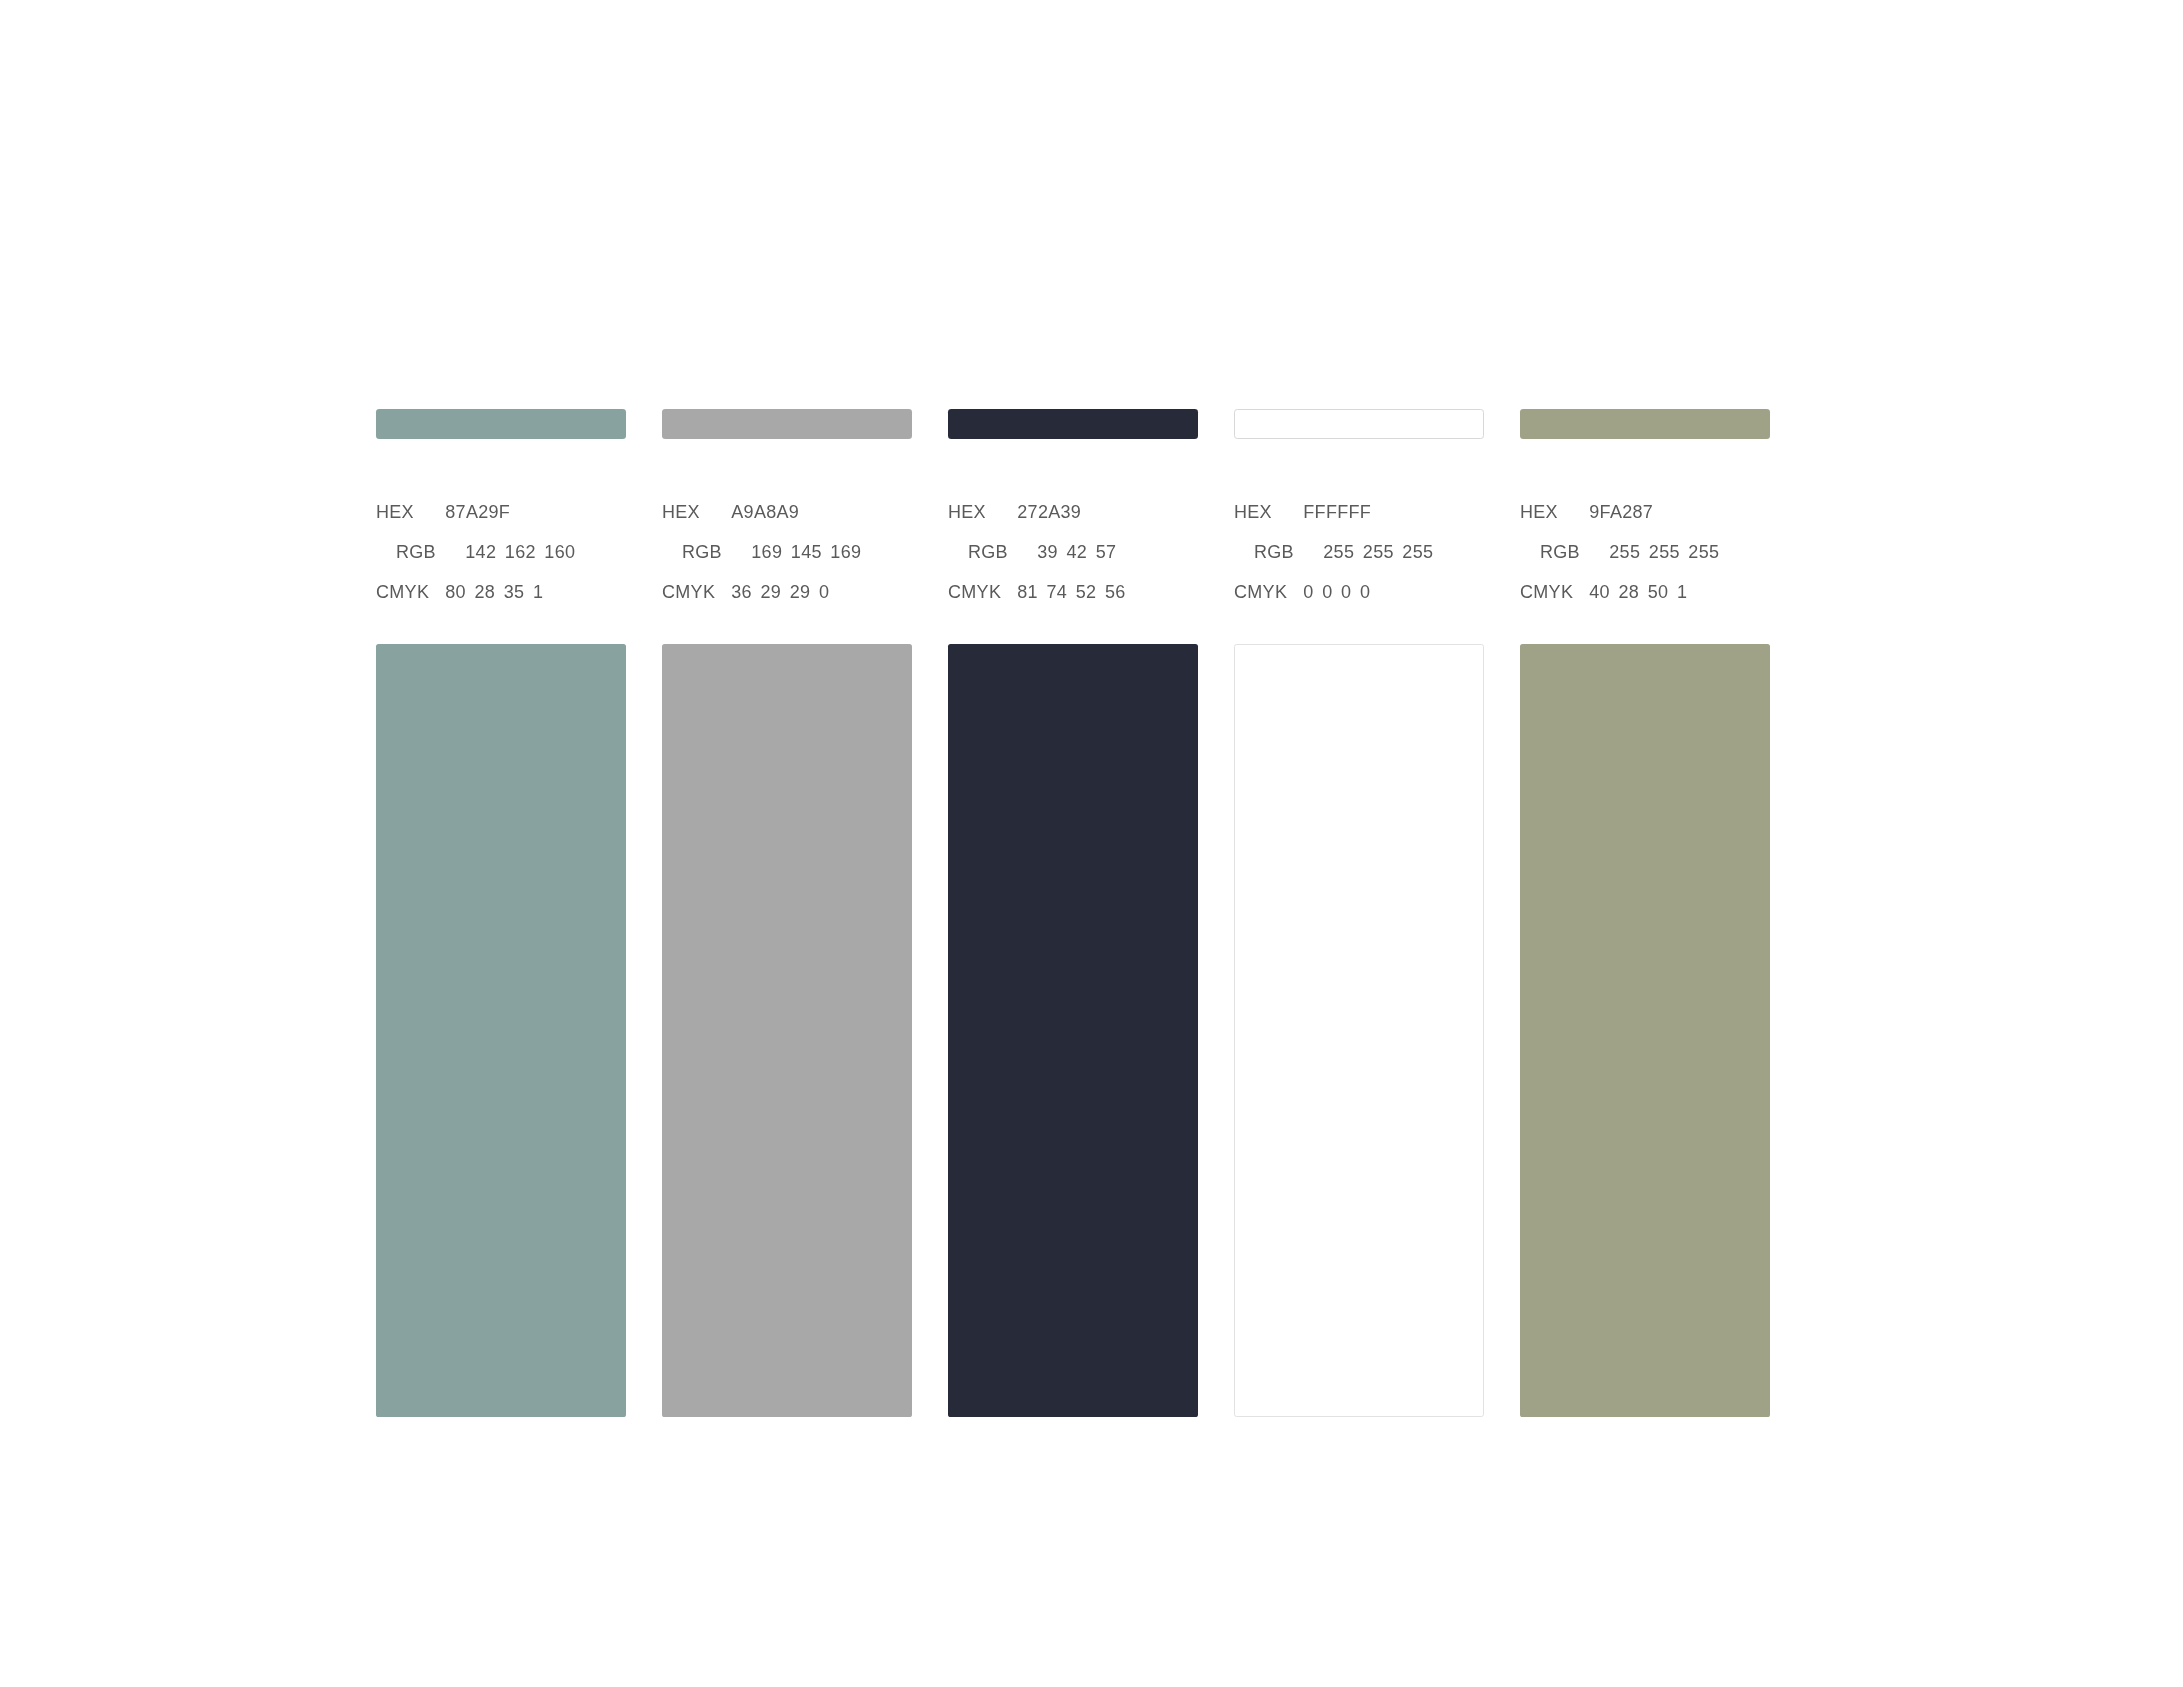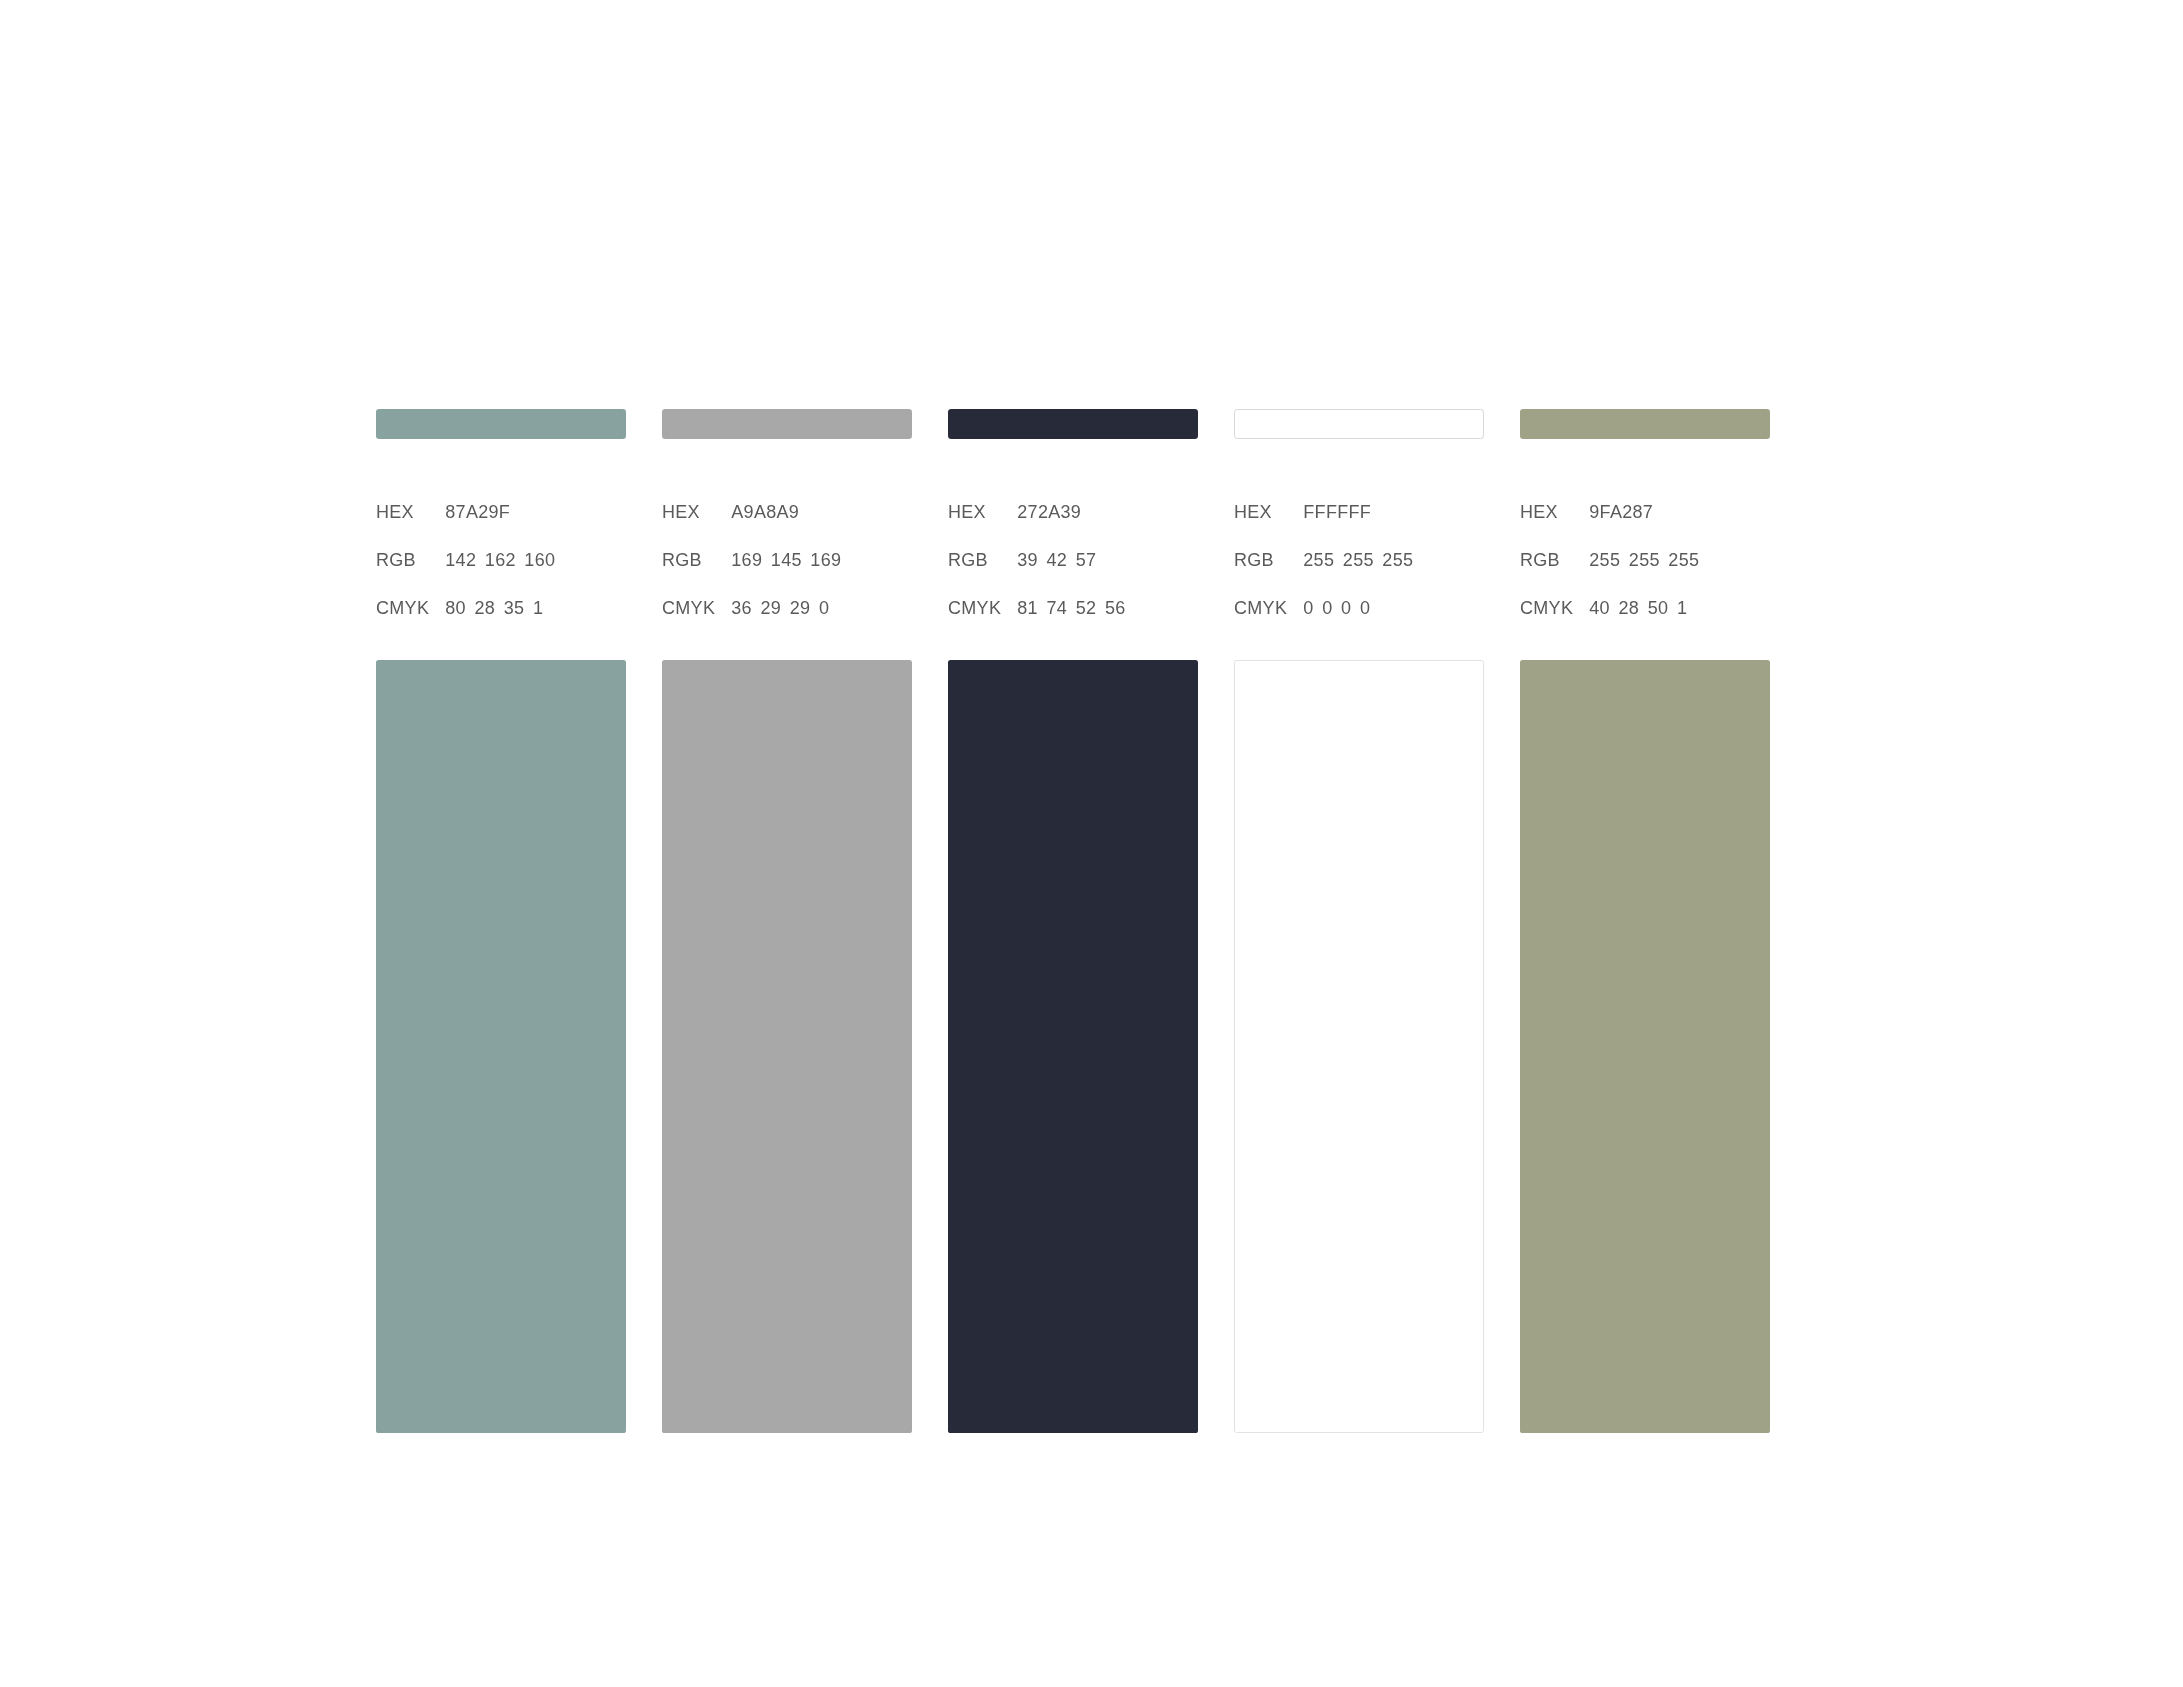--- a/index.html
+++ b/index.html
@@ -40,21 +40,21 @@
   }
   .chip.bordered {
     border: 1.3px solid #d8d8d8;
   }
 
   
   .spec-block {
     margin-top: 64px;
     display: flex;
     flex-direction: column;
-    gap: 12px;
+    gap: 4px;
   }
   .spec-row {
     height: 36px;
     display: flex;
     flex-direction: row;
     align-items: flex-start;
     white-space: nowrap;
   }
   .spec-label {
     font-size: 18px;
@@ -67,21 +67,21 @@
     color: #5a5a5a;
     letter-spacing: 0.3px;
     line-height: 1;
     margin-left: 9.3px;
     display: flex;
     flex-direction: row;
     gap: 8.6px;
     text-align: center;
   }
   .spec-row.hex-row .spec-label { width: 60px; }
-  .spec-row.rgb-row .spec-label { width: 60px; }
+  .spec-row.rgb-row .spec-label { width: 60px; margin-left: 20px; }
   .spec-row.cmyk-row .spec-label { width: 60px; }
 
   
   .panel {
     margin-top: 24.5px;
     width: 100%;
     height: 773px;
     border-radius: 2.6px;
     box-sizing: border-box;
   }

